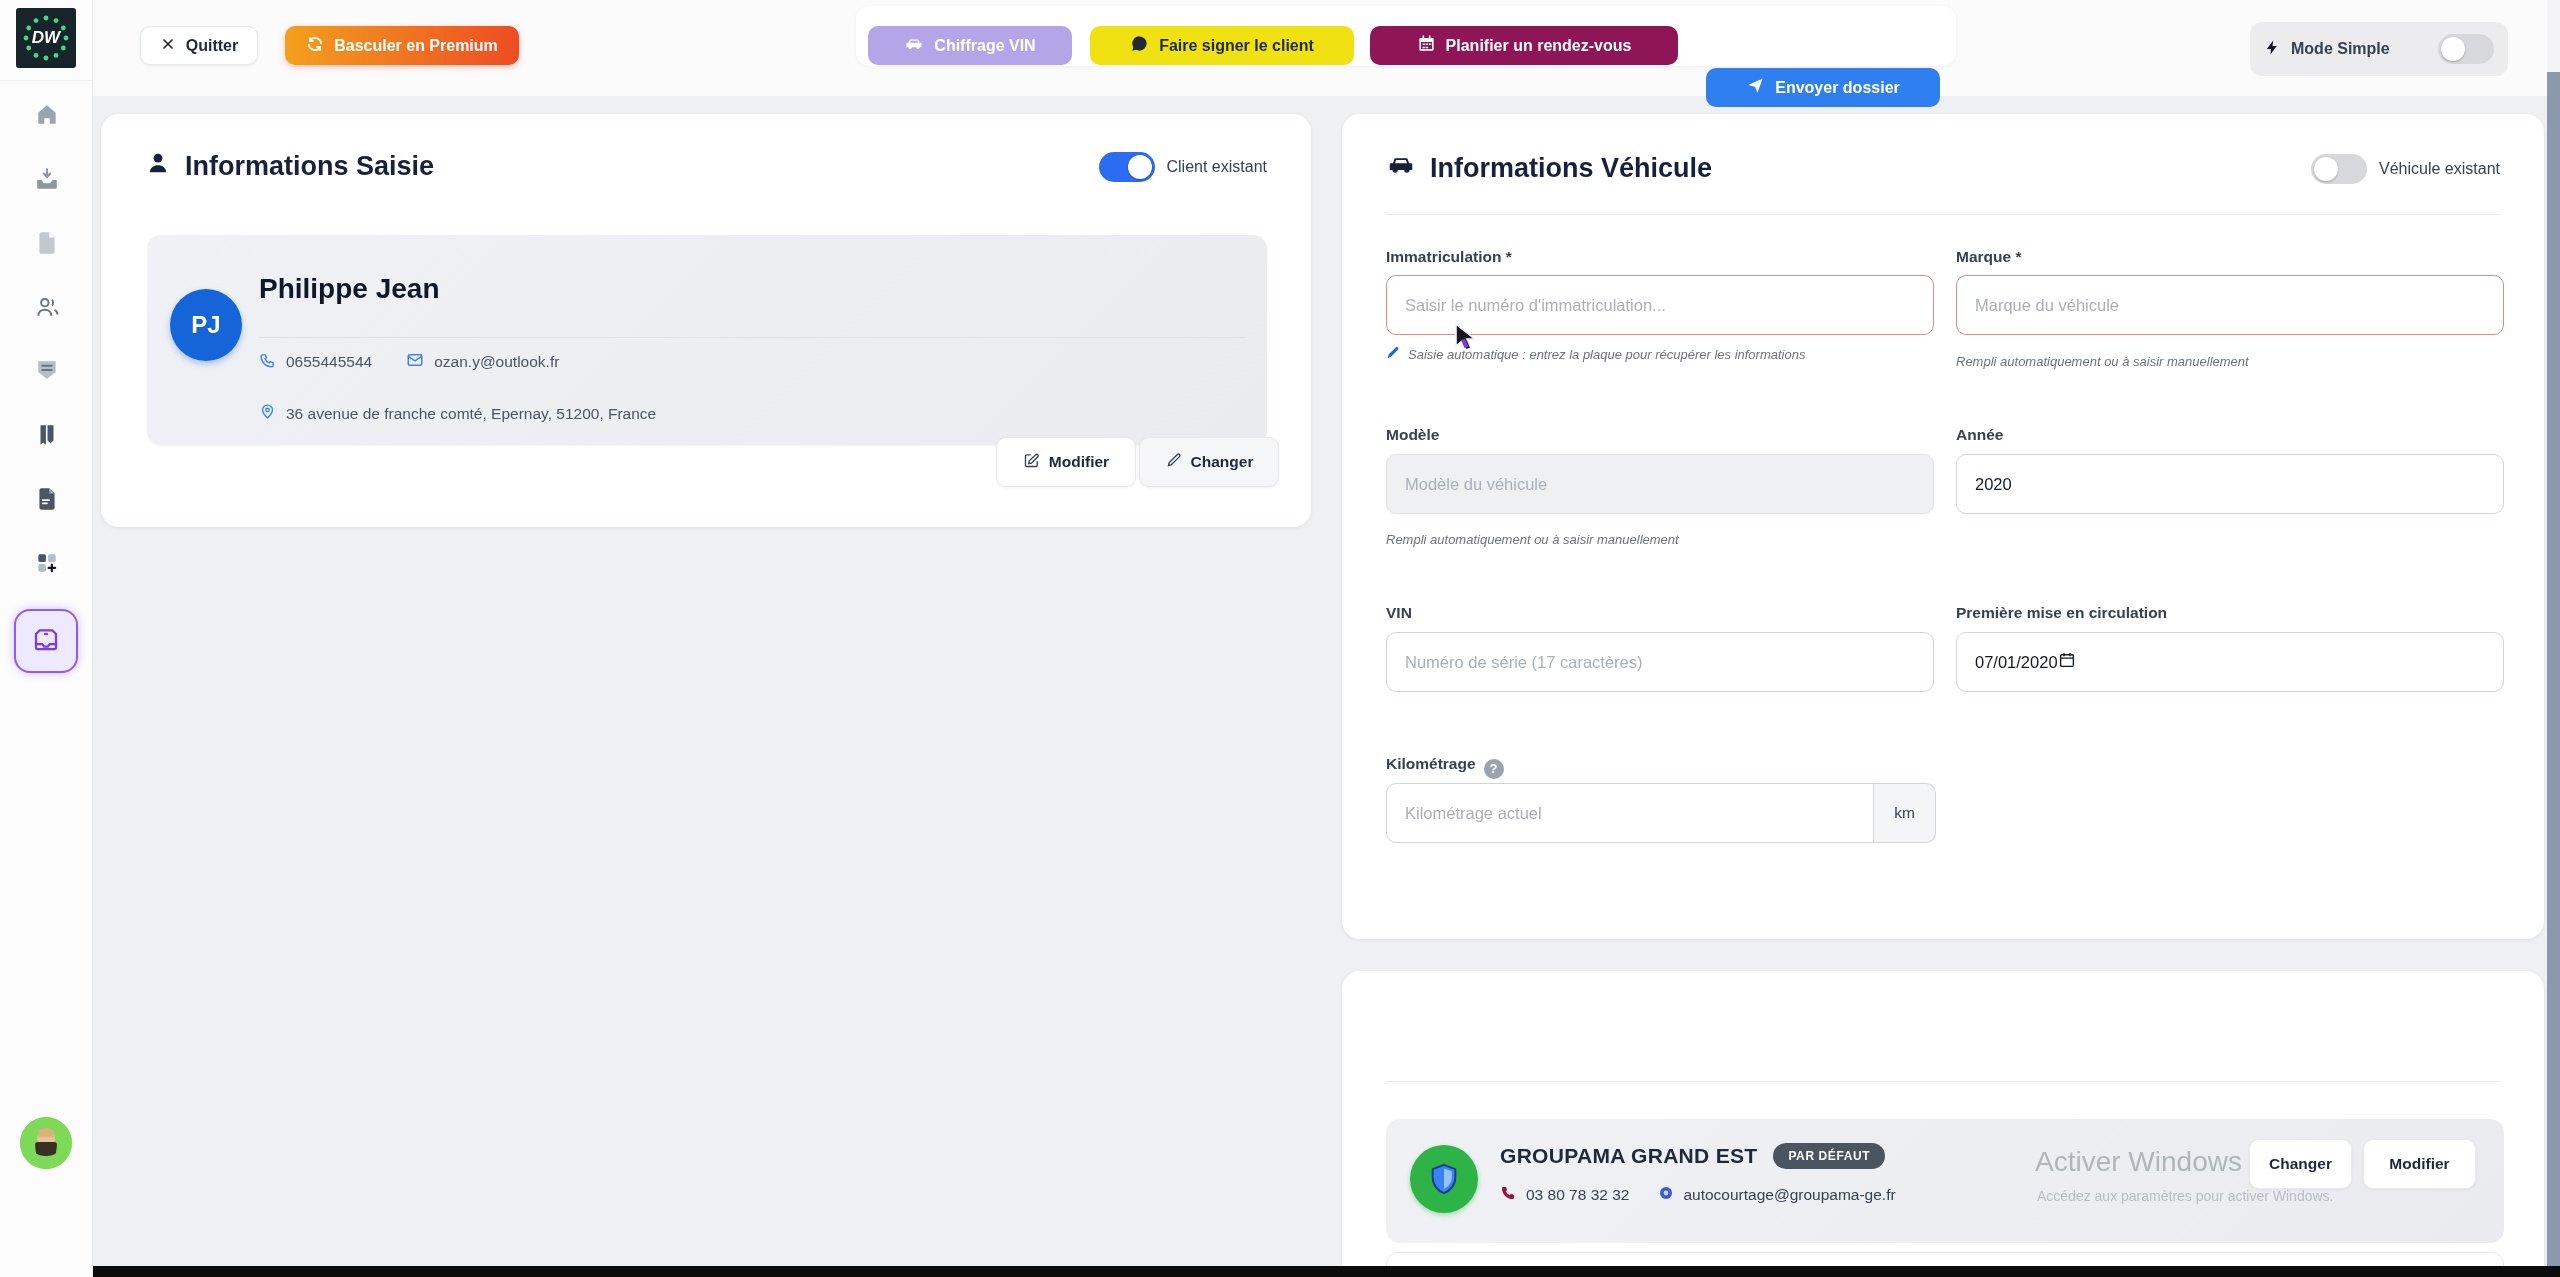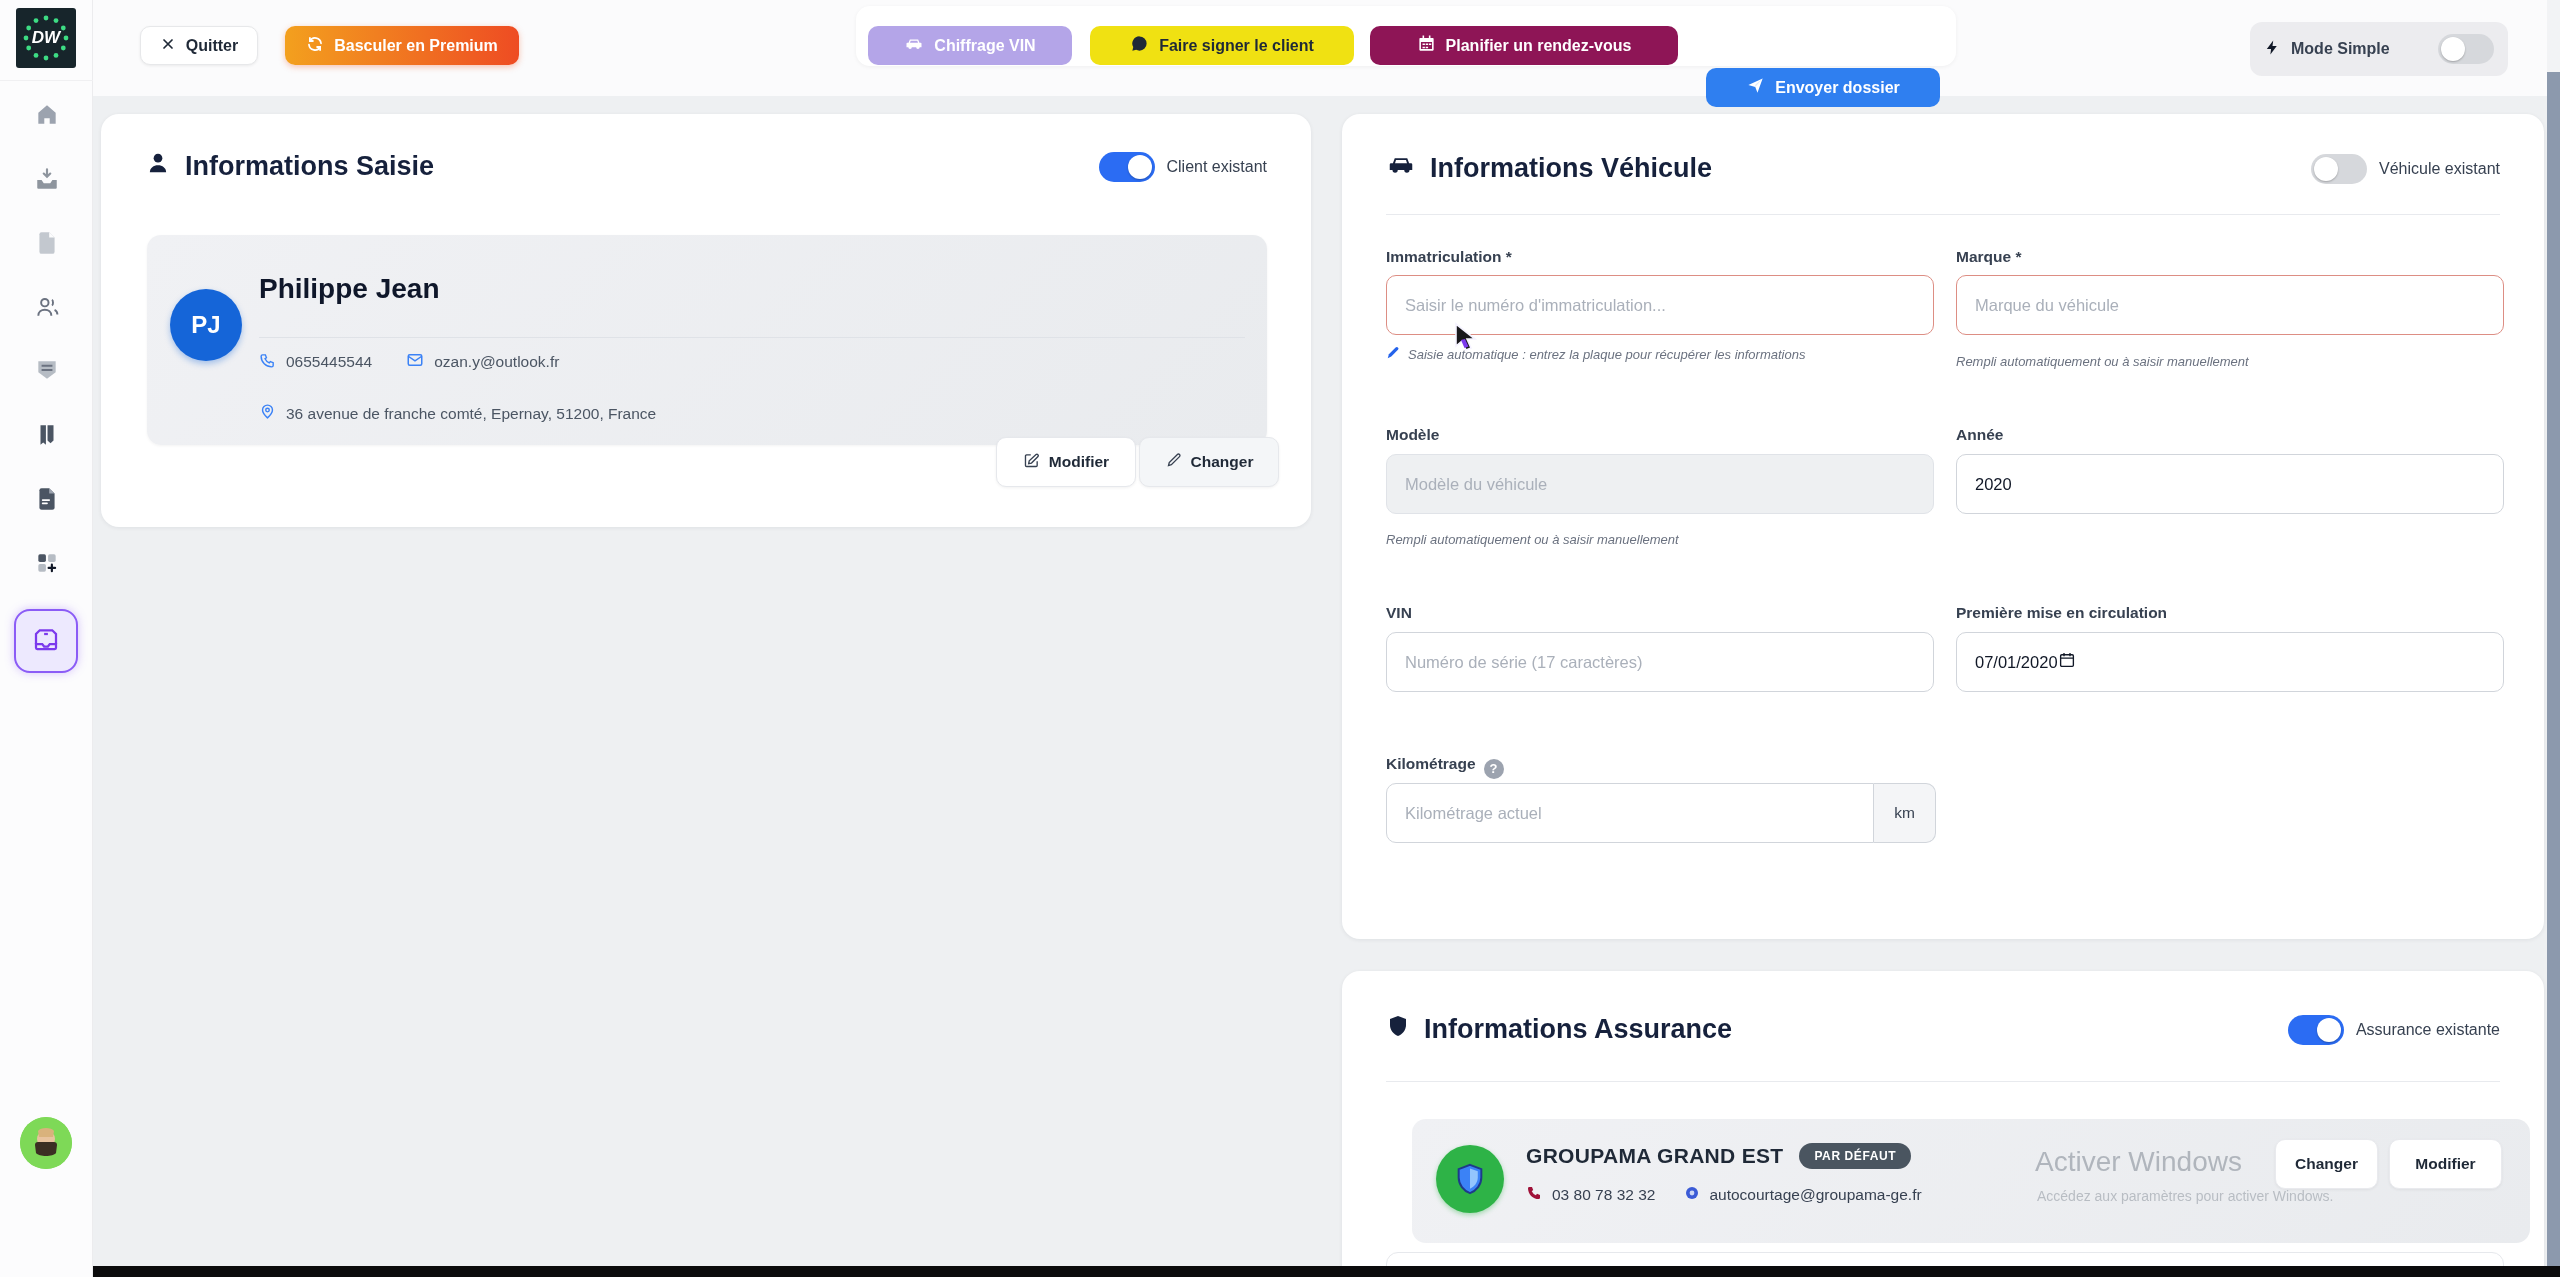--- a/index.html
+++ b/index.html
@@ -103,21 +103,21 @@
   .date-box svg { margin-left:auto; }
   .km-addon { position:absolute; height:60px; width:62px; border:1px solid #d1d5db; border-left:none;
               border-radius:0 10px 10px 0; background:#f4f5f7; display:flex; align-items:center;
               justify-content:center; font-size:15.5px; color:#374151; }
   .help-dot { display:inline-flex; width:20px; height:20px; border-radius:50%; background:#9ca3af;
               color:#fff; font-size:13px; font-weight:700; align-items:center; justify-content:center;
               margin-left:8px; vertical-align:-4px; }
 
   
   .ass-sub { position:absolute; left:44px; top:148px; width:1118px; height:124px;
-             border-radius:14px; background:linear-gradient(135deg,#f0f1f4,#e9ebee);margin-left:26px; }
+             border-radius:14px; background:linear-gradient(135deg,#f0f1f4,#e9ebee); }
   .ass-avatar { position:absolute; left:24px; top:26px; width:68px; height:68px; border-radius:50%;
                 background:#2eb347; display:flex; align-items:center; justify-content:center;
                 box-shadow:0 2px 5px rgba(46,179,71,.4); }
   .ass-name-row { position:absolute; left:114px; top:24px; display:flex; align-items:center; gap:16px; }
   .ass-name { font-size:21px; font-weight:700; color:#1f2937; letter-spacing:.3px; }
   .ass-badge { background:#4a5560; color:#fff; font-size:12px; font-weight:700; letter-spacing:.6px;
                padding:6px 15px; border-radius:999px; }
   .ass-contact { position:absolute; left:114px; top:66px; display:flex; align-items:center; gap:10px;
                  font-size:15.5px; color:#374151; }
   .ass-btn { position:absolute; top:20px; height:50px; border-radius:10px; background:#fff;
@@ -426,34 +426,20 @@
   <label class="f-label" style="left:44px; top:641px;">
     <span>Kilométrage</span><span class="help-dot">?</span>
   </label>
   <input class="f-input" style="left: 44px; top: 669px; width: 488px; border-radius: 10px 0px 0px 10px;" placeholder="Kilométrage actuel">
   <div class="km-addon" style="left:532px; top:669px;">
     <span>km</span>
   </div>
 </section>
 
 <section class="card card-assurance">
-  <div class="card-head" style="top:42px;">
-    <div class="card-title">
-      <span><svg width="24" height="26" viewBox="0 0 24 24" fill="#16213c">
-            <path d="M12 2 20 5v6c0 5-3.4 9.3-8 11-4.6-1.7-8-6-8-11V5l8-3z"></path>
-          </svg></span>
-      <span>Informations Assurance</span>
-    </div>
-    <div class="head-toggle">
-      <span class="toggle on">
-          <span class="thumb"></span>
-        </span>
-      <span>Assurance existante</span>
-    </div>
-  </div>
   <div class="head-divider" style="top:110px;"></div>
 
   <div class="ass-sub">
     <div class="ass-avatar">
       <svg width="34" height="34" viewBox="0 0 24 24">
           <path d="M12 2 20 5v6c0 5-3.4 9.3-8 11-4.6-1.7-8-6-8-11V5l8-3z" fill="#3b82f6" stroke="#1e3a8a" stroke-width="1.4"></path>
           <path d="M12 4.5 17.5 6.6v4.2c0 3.6-2.3 6.7-5.5 8z" fill="#93c5fd"></path>
         </svg>
     </div>
     <div class="ass-name-row">

